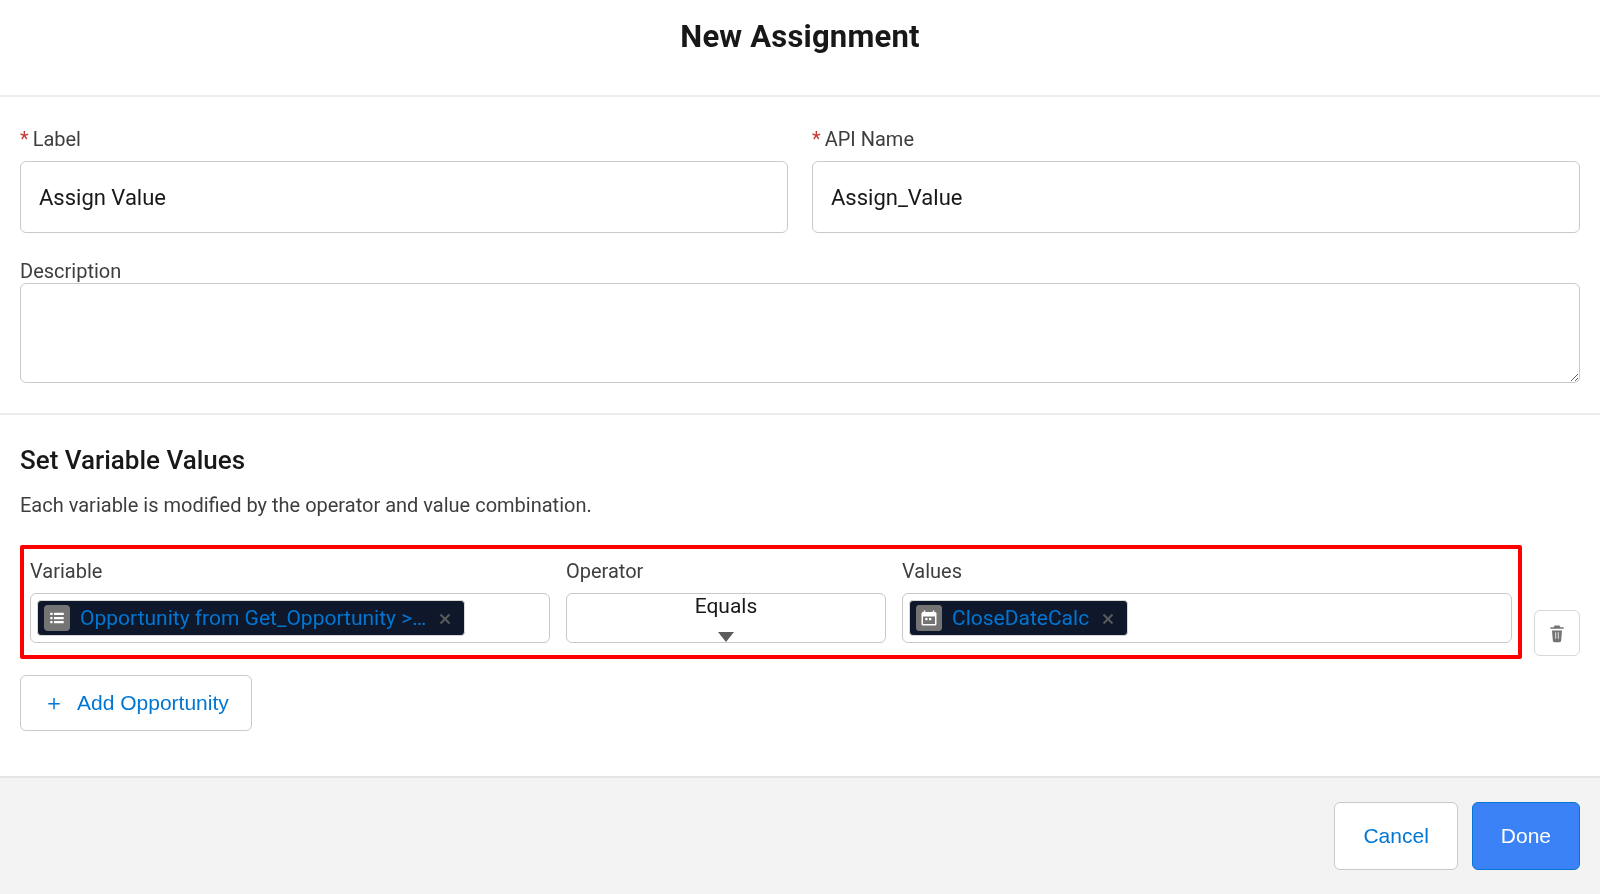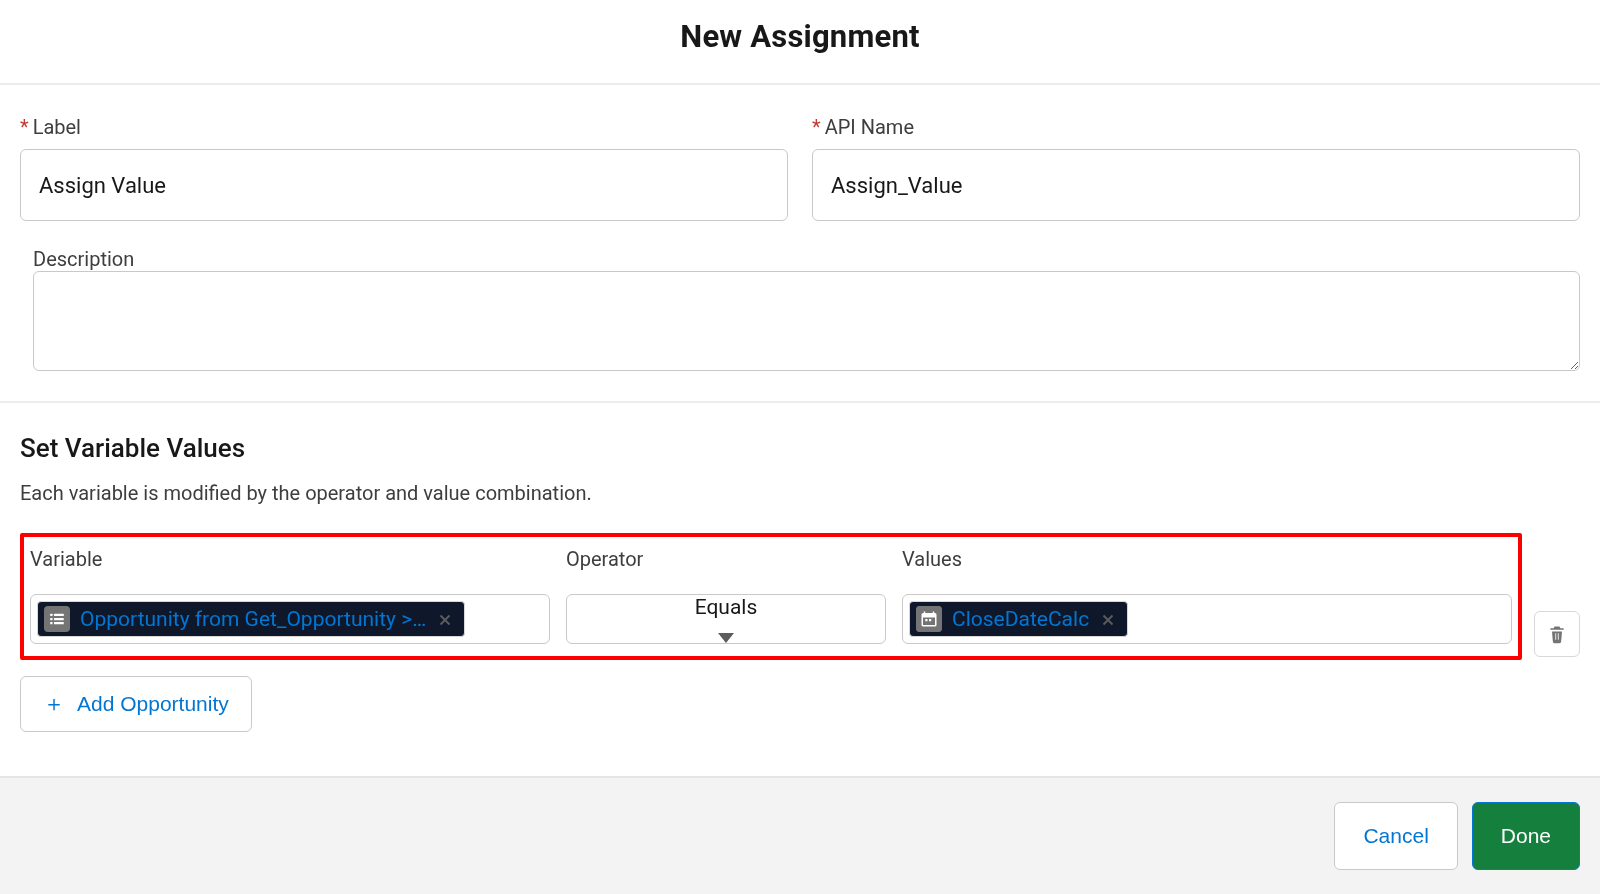--- a/index.html
+++ b/index.html
@@ -15,21 +15,21 @@
       height: 894px;
       overflow: hidden;
     }
     .modal {
       display: flex;
       flex-direction: column;
       height: 100%;
     }
     .modal-header {
       text-align: center;
-      padding: 18px 0 28px 0;
+      padding: 18px 0 40px 0;
       border-bottom: 2px solid #ececec;
     }
     .modal-title {
       font-size: 31px;
       font-weight: 700;
       letter-spacing: 0.2px;
     }
     .modal-body {
       flex: 1;
       padding: 30px 20px 22px 20px;
@@ -65,21 +65,20 @@
     }
     .input {
       height: 72px;
     }
     .textarea {
       height: 100px;
       resize: both;
     }
     .desc-row {
       margin-top: 26px;
-      margin-left: 13px;
     }
     .section-divider {
       border: none;
       border-top: 2px solid #ececec;
       margin: 26px -20px 0 -20px;
     }
     .section-title {
       font-size: 26px;
       font-weight: 500;
       margin-top: 30px;
@@ -103,21 +102,21 @@
     }
     .assignment-grid {
       display: grid;
       grid-template-columns: 520px 320px 1fr;
       gap: 16px;
       align-items: end;
     }
     .col-label {
       font-size: 20px;
       color: #3e3e3e;
-      margin-bottom: 23px;
+      margin-bottom: 10px;
     }
     .picker {
       height: 50px;
       border: 1px solid #c9c9c9;
       border-radius: 6px;
       padding: 4px 6px;
       display: flex;
       align-items: center;
       gap: 8px;
       background: #fff;
@@ -235,21 +234,21 @@
     }
     .btn {
       height: 68px;
       padding: 0 28px;
       border-radius: 6px;
       font-size: 21px;
       cursor: pointer;
       border: 1px solid transparent;
     }
     .btn-brand {
-      background: #15803d;
+      background: #3b82f6;
       color: #fff;
       border-color: #0176d3;
     }
     .btn-neutral {
       background: #fff;
       color: #0176d3;
       border-color: #c9c9c9;
     }
   </style>
 </head>

